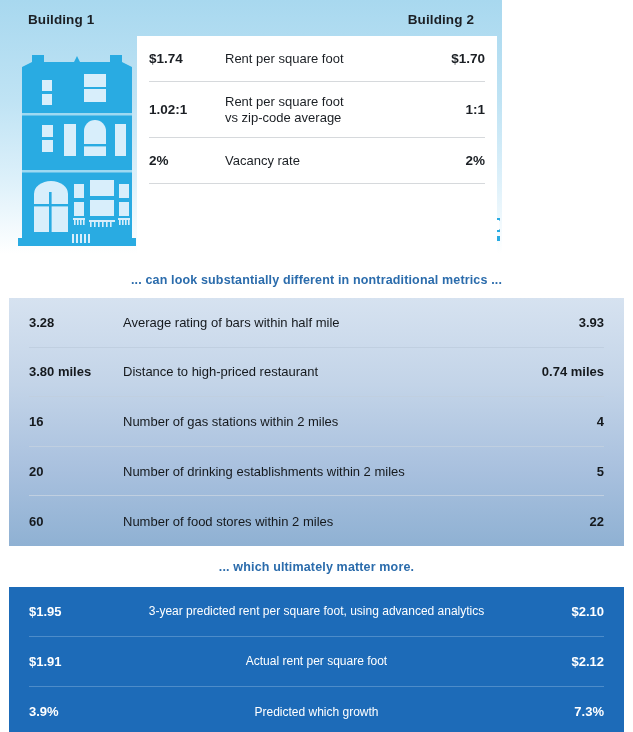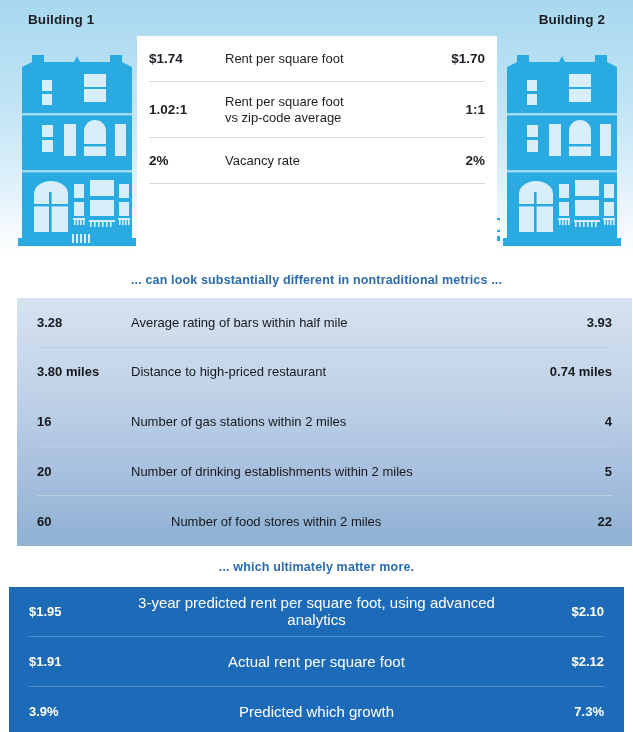--- a/index.html
+++ b/index.html
@@ -9,21 +9,21 @@
     height: 732px;
     background: #ffffff;
     font-family: "Liberation Sans", sans-serif;
     overflow: hidden;
     position: relative;
   }
 
   
   .hero {
     position: relative;
-    width: 633px;
+    width: 502px;
     height: 262px;
     background: linear-gradient(to bottom, #a8d8ef 0%, #bfe3f4 38%, #dcf0fa 68%, #ffffff 97%);
     overflow: hidden;
   }
 
   .hero-label {
     position: absolute;
     top: 12px;
     font-size: 13.5px;
     font-weight: bold;
@@ -85,32 +85,32 @@
     font-size: 12.5px;
     font-weight: bold;
     color: #2b6cac;
     letter-spacing: 0.15px;
   }
   .caption.one { padding-top: 11px; padding-bottom: 11px; }
   .caption.two { padding-top: 14px; padding-bottom: 13px; }
 
   
   .mid-panel {
-    margin: 0 17px;
+    margin: 0 9px;
     width: 615px;
     background: linear-gradient(to bottom, #d6e2f0 0%, #c3d4e8 35%, #a8c0de 70%, #8fb1d3 100%);
     padding: 0 20px;
   }
   .mid-row {
     display: flex;
     align-items: center;
     height: 49.6px;
     border-bottom: 1px solid #c0cfe0;
   }
-  .mid-row:last-child { border-bottom: none; gap: 40px; }
+  .mid-row:last-child { border-bottom: none; }
   .mid-left, .mid-right {
     font-size: 13px;
     font-weight: bold;
     color: #15191d;
     flex: 0 0 94px;
   }
   .mid-right { text-align: right; }
   .mid-mid {
     flex: 1;
     text-align: left;
@@ -135,21 +135,21 @@
   .dk-left, .dk-right {
     font-size: 13px;
     font-weight: bold;
     color: #ffffff;
     flex: 0 0 80px;
   }
   .dk-right { text-align: right; }
   .dk-mid {
     flex: 1;
     text-align: center;
-    font-size: 15px;
+    font-size: 12px;
     color: #ffffff;
   }
 </style>
 </head>
 <body>
 
 <div class="hero">
 
   <div class="hero-label left">Building 1</div>
   <div class="hero-label right">Building 2</div>

